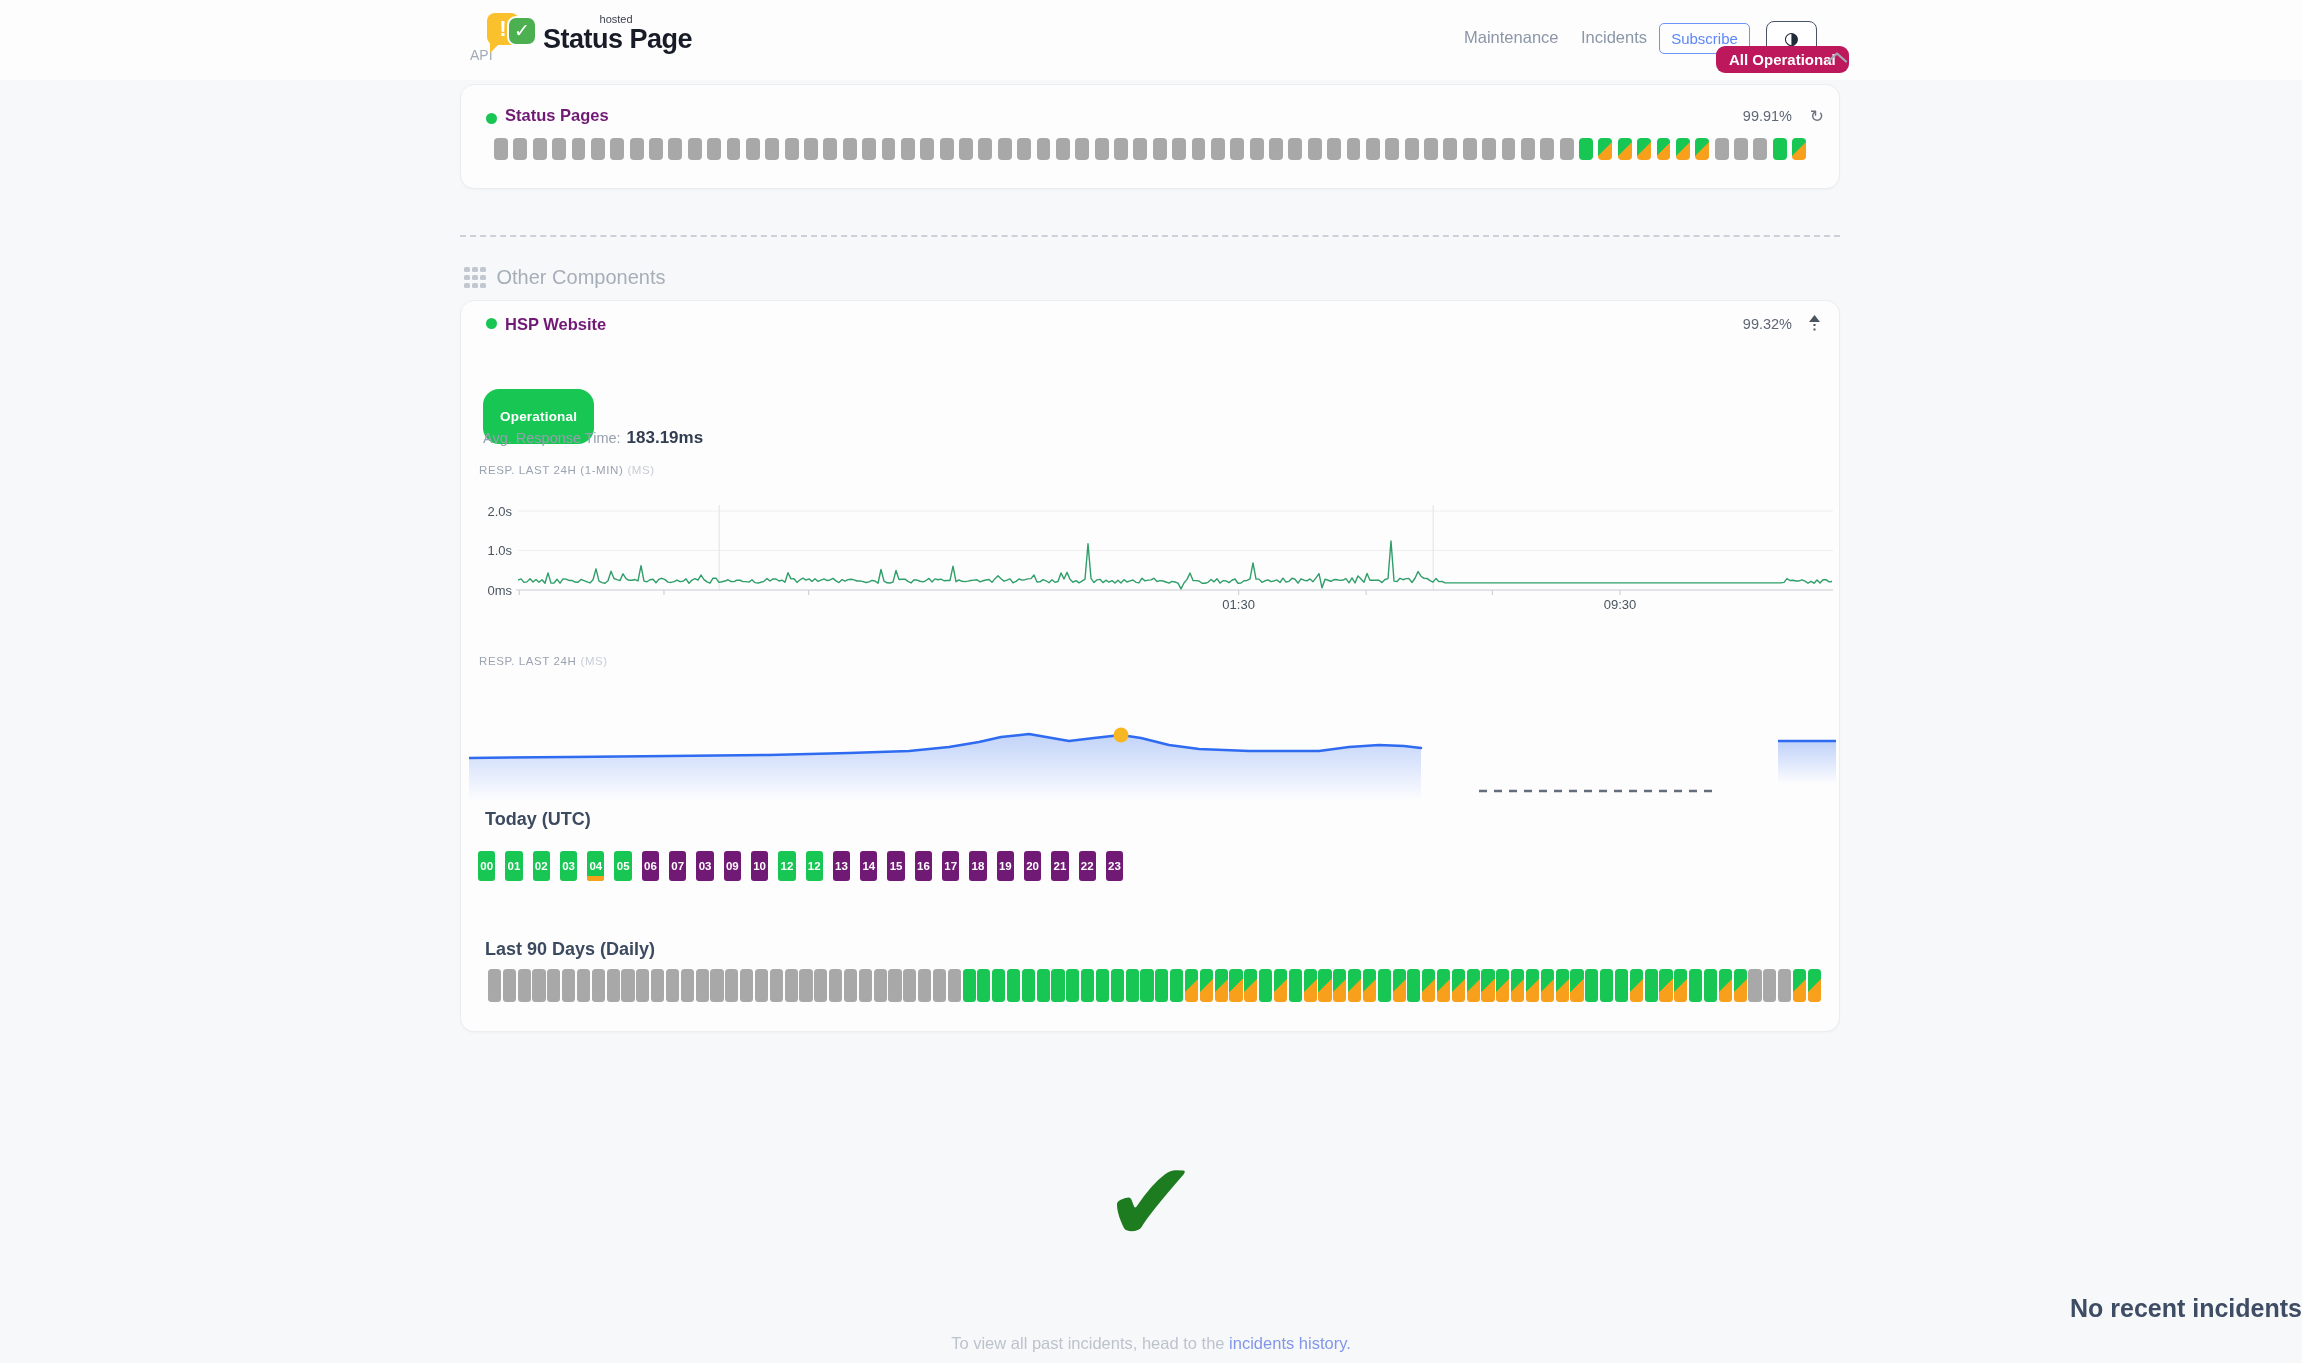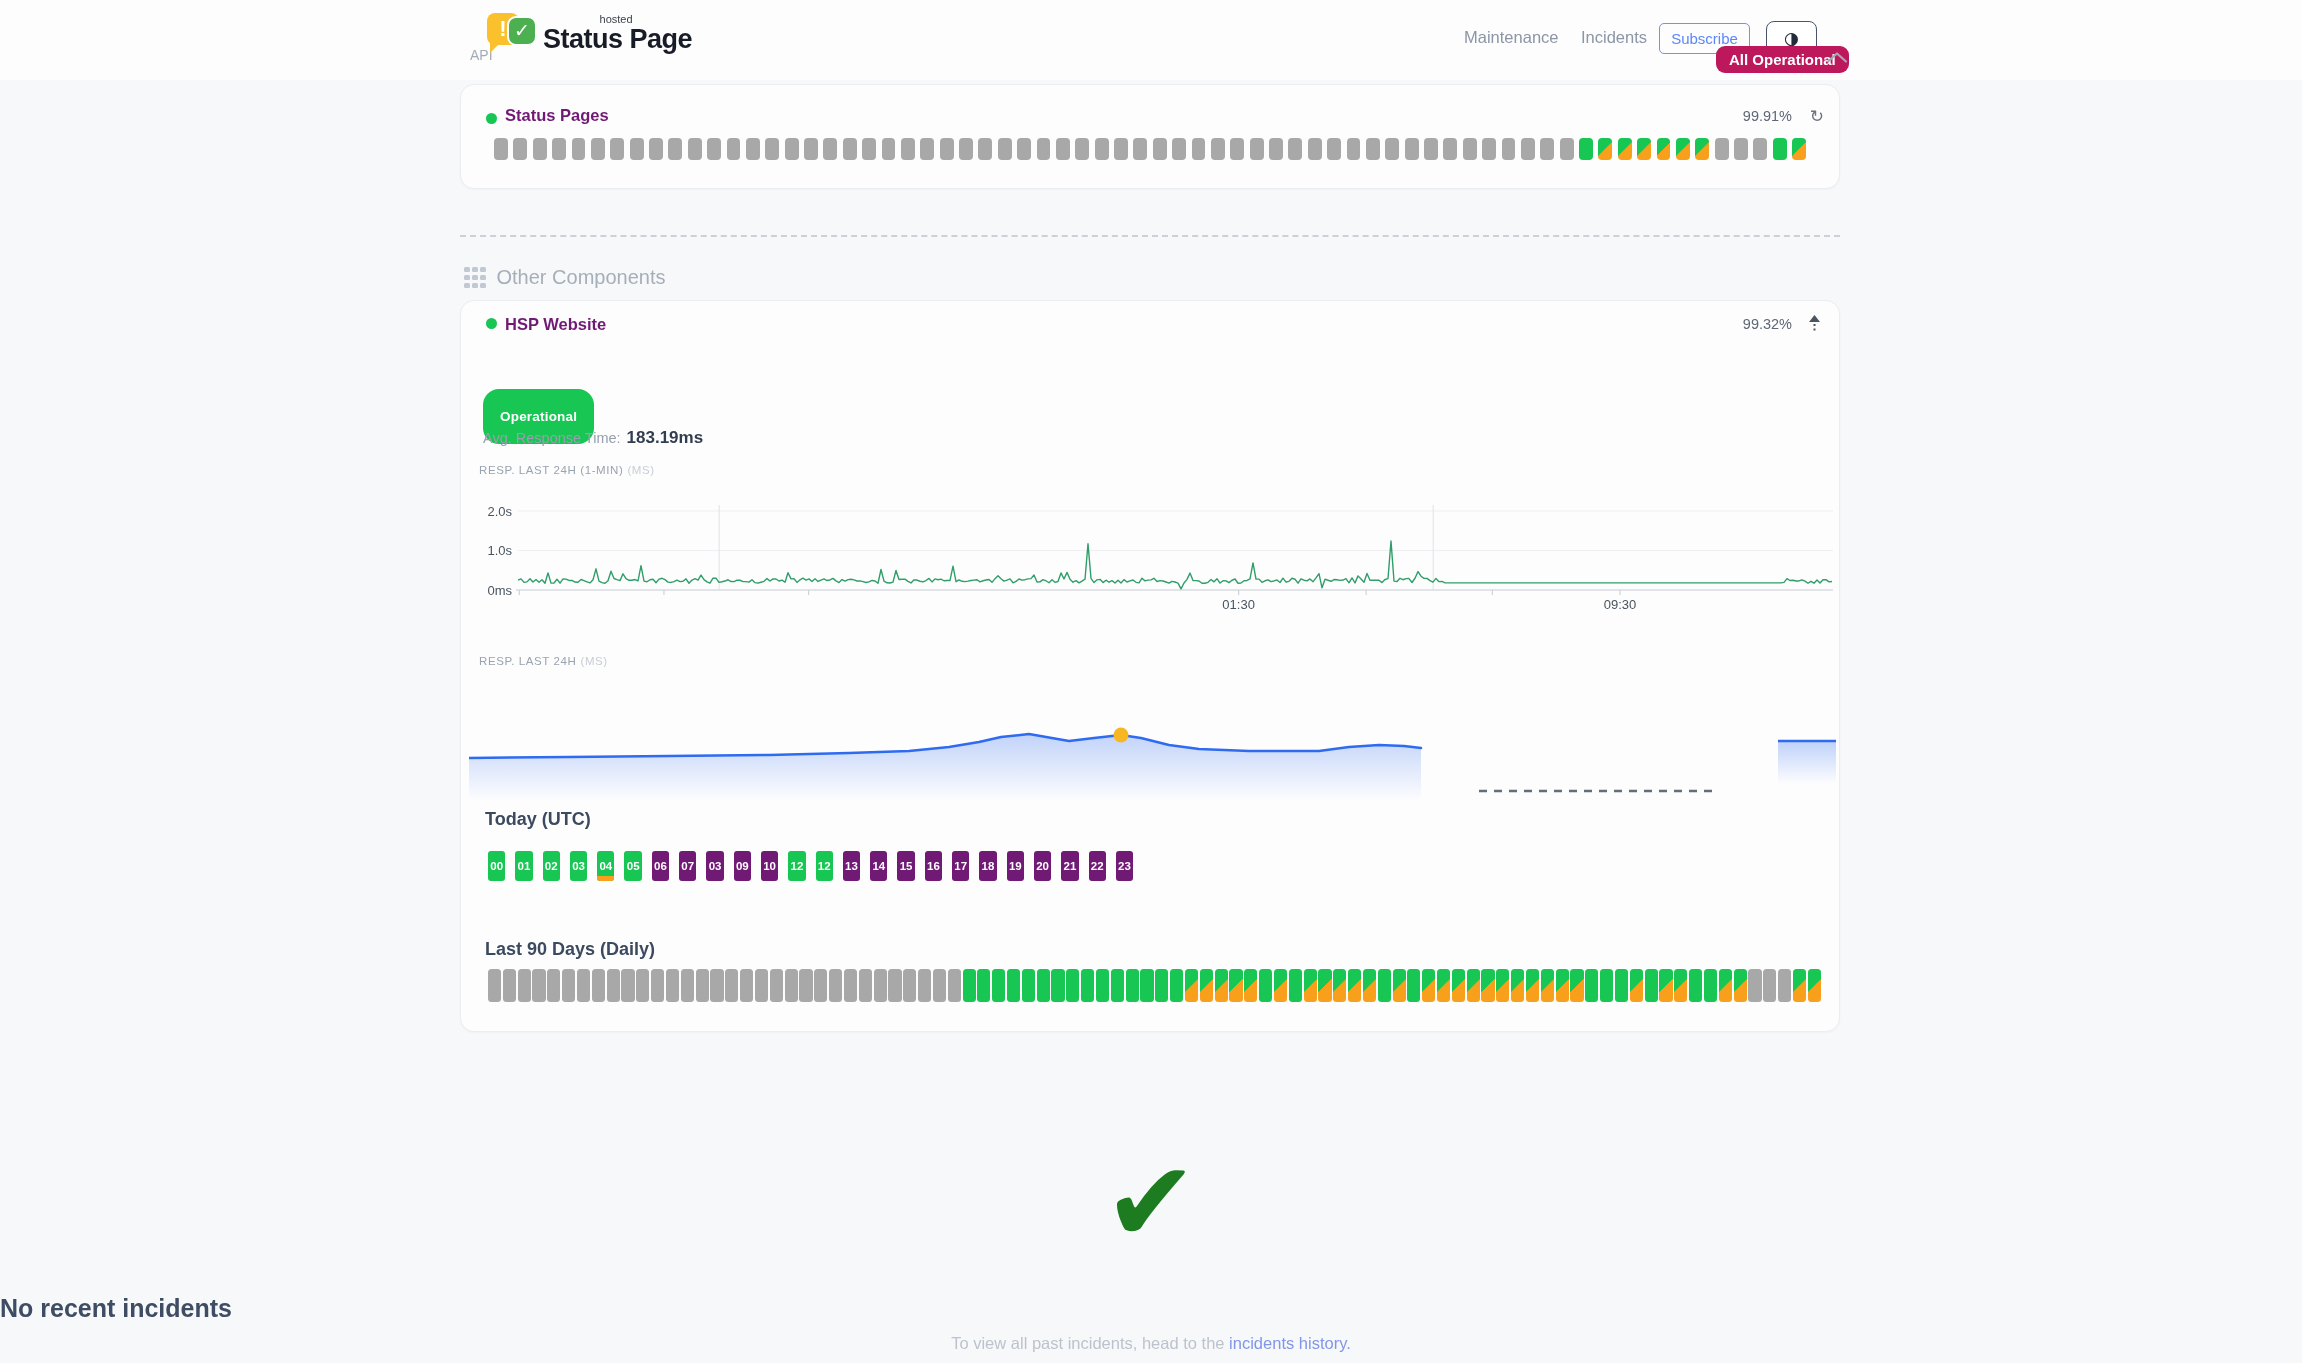--- a/index.html
+++ b/index.html
@@ -66,31 +66,31 @@
   .chart-label{position:absolute;left:18px;font-size:11.5px;letter-spacing:.6px;color:#9aa3b0}
   .chart-label .unit{color:#c8cdd5;margin-left:4px}
   #cl1{top:163px}
   #cl2{top:354px}
   #chart1{position:absolute;left:25px;top:194px}
   #chart2{position:absolute;left:8px;top:395px}
 
   .sub-title{position:absolute;left:24px;font-size:18px;font-weight:600;color:#3c4a5f}
   #today-title{top:508px}
   #last90-title{top:638px}
-  .hours{position:absolute;left:27px;top:550px;width:645px;height:30px;display:flex;gap:10px}
+  .hours{position:absolute;left:17px;top:550px;width:645px;height:30px;display:flex;gap:10px}
   .hour{flex:1;border-radius:3px;display:flex;align-items:center;justify-content:center;
         font-size:11.5px;font-weight:600;color:#fff;position:relative}
   .hour.u{background:#17c653}
   .hour.n{background:#701a75}
   .hour-marker{position:absolute;bottom:0;left:0;right:0;height:5px;background:#f8a01b;border-radius:0 0 3px 3px}
 
   
   .noinc-check{position:absolute;left:0;right:0;top:1146px;text-align:center;font-size:112px;line-height:1;
                color:#1d7c1f;font-family:"DejaVu Sans",sans-serif}
-  .noinc-title{position:absolute;left:0;right:0;top:1294px;text-align:left;font-size:25px;font-weight:600;color:#3e4d63}
+  .noinc-title{position:absolute;left:0;right:0;top:1294px;text-align:right;font-size:25px;font-weight:600;color:#3e4d63}
   .noinc-sub{position:absolute;left:0;right:0;top:1334px;text-align:center;font-size:16.5px;color:#bcc3cd}
   .noinc-sub .link{color:#8196e8;cursor:pointer;text-decoration:none}
 </style>
 </head>
 <body>
 
 <div class="header">
   <span class="api-label">API</span>
 
   <a class="brand">

